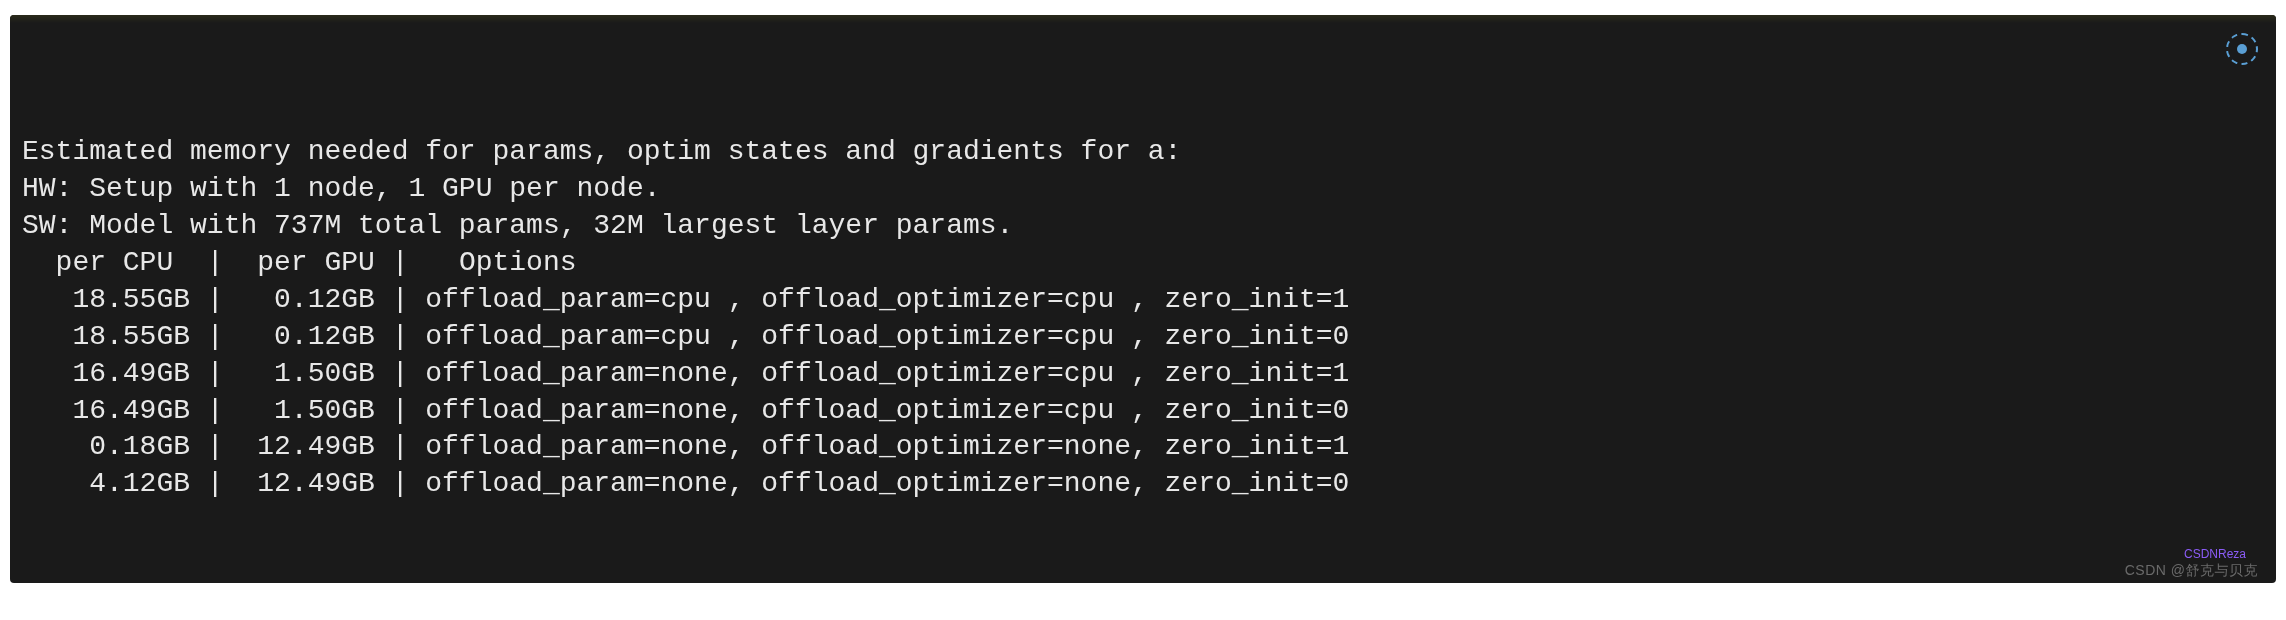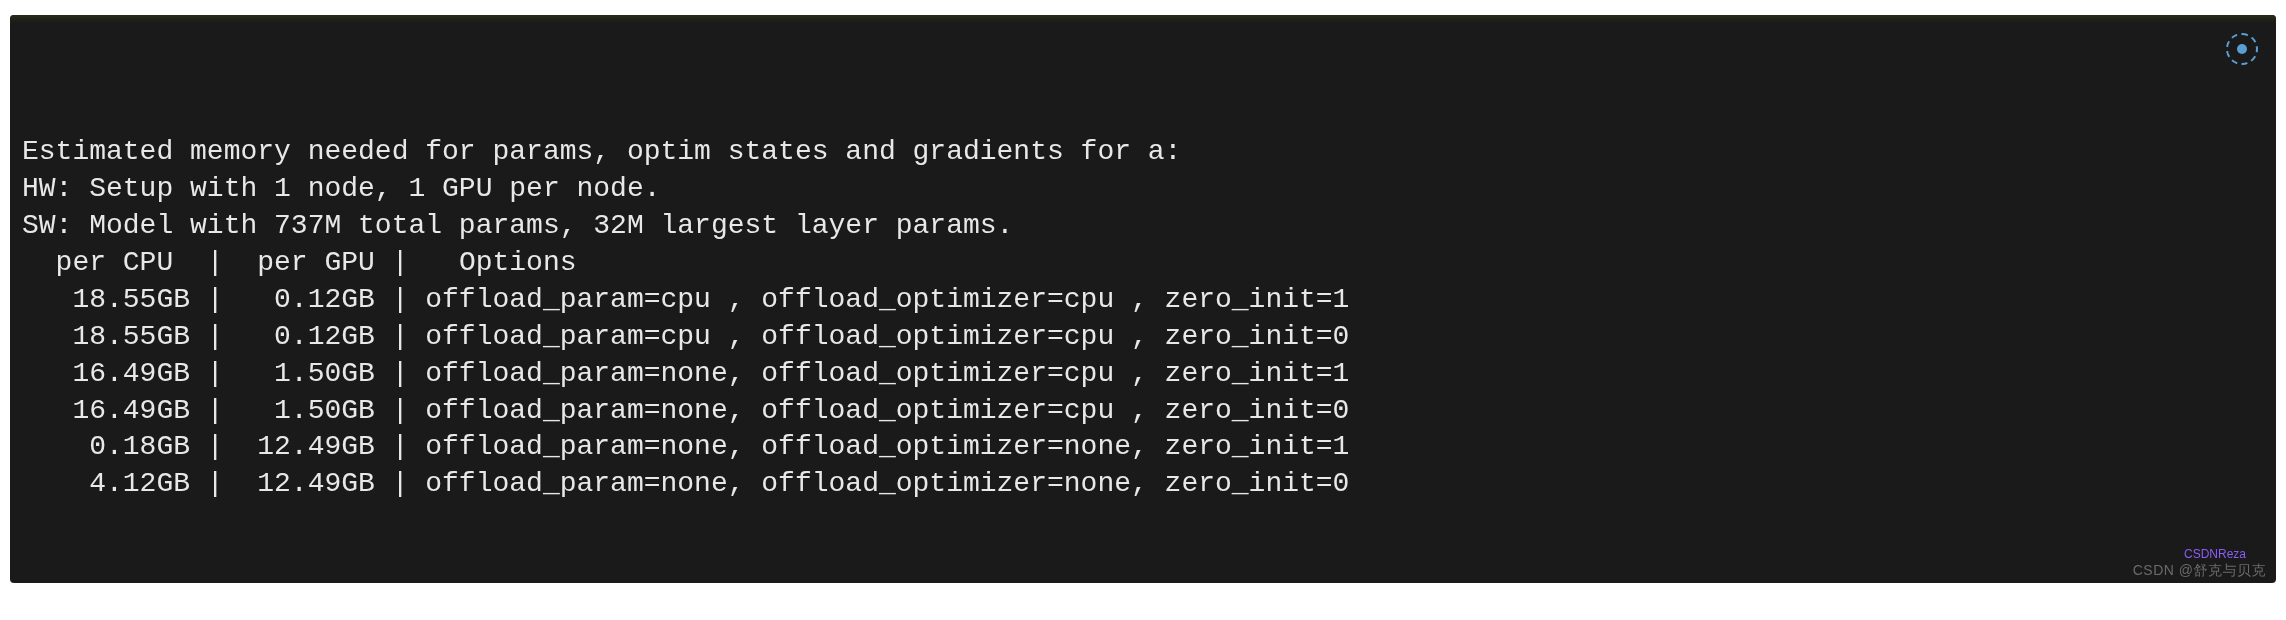--- a/index.html
+++ b/index.html
@@ -52,21 +52,21 @@
     }
     .header-row {
       color: #e8e8e8;
     }
     .data-row {
       color: #e8e8e8;
     }
     .watermark {
       position: absolute;
       bottom: 4px;
-      right: 10px;
+      right: 18px;
       font-size: 14px;
       color: #6a6a6a;
       font-family: Arial, sans-serif;
       letter-spacing: 0.5px;
     }
     .watermark-top {
       position: absolute;
       bottom: 20px;
       right: 30px;
       font-size: 12px;

